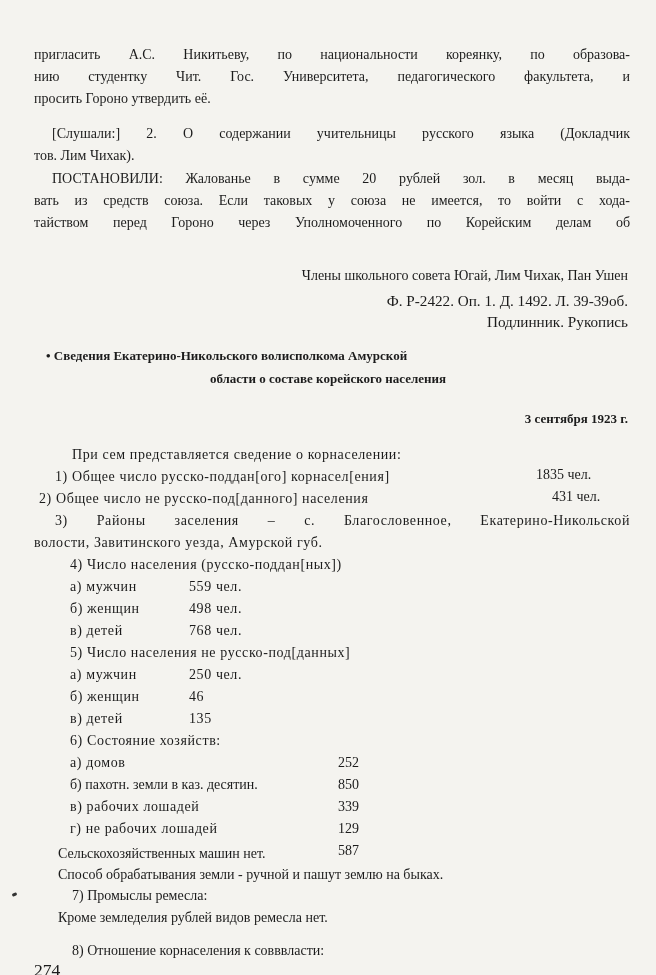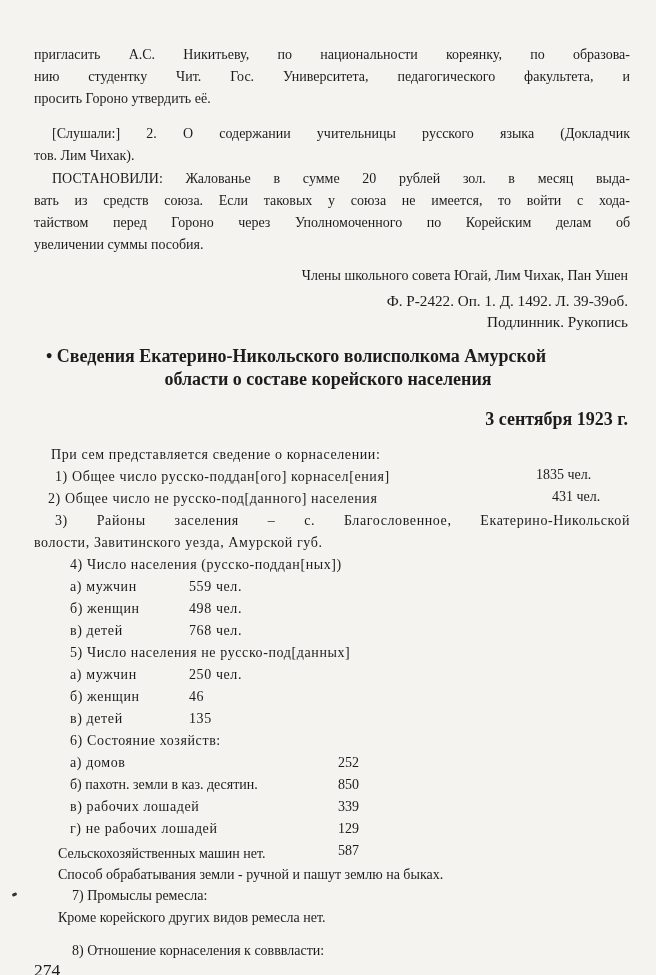--- a/index.html
+++ b/index.html
@@ -11,60 +11,59 @@
     position: relative;
   }
   .page { position: absolute; left: 0; top: 0; width: 656px; height: 975px; }
   .line {
     position: absolute; white-space: nowrap;
     font-size: 14px; line-height: 22px;
   }
   .just { left: 34px; width: 596px; text-align: justify; text-align-last: justify; }
   .right { right: 28px; text-align: right; }
   .small { font-size: 15.2px; text-align: right; }
-  .heading { font-weight: bold; font-size: 18px; font-family: Liberation Serif, serif; }
+  .heading { font-weight: bold; font-size: 13px; font-family: Liberation Serif, serif; }
   .wide { letter-spacing: 0.6px; }
   .num { position: absolute; }
   .pagenum { position: absolute; left: 34px; top: 930px; font-size: 17.6px; }
   .speck { position: absolute; left: 12px; top: 893px; width: 5px; height: 3px; background: #333; border-radius: 2px; transform: rotate(-25deg); }
 </style>
 </head>
 <body>
 
 <div class="page">
 
   <div class="line just" style="top:44px">пригласить А.С. Никитьеву, по национальности кореянку, по образова-</div>
   <div class="line just" style="top:66px">нию студентку Чит. Гос. Университета, педагогического факультета, и</div>
   <div class="line" style="left:34px;top:88px">просить Гороно утвердить её.</div>
 
   <div class="line" style="left:52px;width:578px;top:123px;text-align:justify;text-align-last:justify">[Слушали:] 2. О содержании учительницы русского языка (Докладчик</div>
   <div class="line" style="left:34px;top:145px">тов. Лим Чихак).</div>
 
   <div class="line" style="left:52px;width:578px;top:168px;text-align:justify;text-align-last:justify">ПОСТАНОВИЛИ: Жалованье в сумме 20 рублей зол. в месяц выда-</div>
   <div class="line just" style="top:190px">вать из средств союза. Если таковых у союза не имеется, то войти с хода-</div>
   <div class="line just" style="top:212px">тайством перед Гороно через Уполномоченного по Корейским делам об</div>
-  <div class="line" style="left:34px;top:234px">увеличении суммы пособия.</div>
 
   <div class="line right" style="top:265px">Члены школьного совета Югай, Лим Чихак, Пан Ушен</div>
   <div class="line right small" style="top:290px">Ф. Р-2422. Оп. 1. Д. 1492. Л. 39-39об.</div>
   <div class="line right small" style="top:311px">Подлинник. Рукопись</div>
 
   <div class="line heading" style="left:46px;top:345px">
     <span>•</span>
     <span>Сведения Екатерино-Никольского волисполкома Амурской</span>
   </div>
   <div class="line heading" style="left:0;width:656px;text-align:center;top:368px">области о составе корейского населения</div>
 
   <div class="line heading right" style="top:408px">3 сентября 1923 г.</div>
 
-  <div class="line wide" style="left:51px;top:444px">При сем представляется сведение о корнаселении:</div>
+  <div class="line wide" style="left:72px;top:444px">При сем представляется сведение о корнаселении:</div>
 
   <div class="line wide" style="left:55px;top:466px">1) Общее число русско-поддан[ого] корнасел[ения]</div>
   <div class="line num" style="left:536px;top:464px">1835 чел.</div>
-  <div class="line wide" style="left:48px;top:488px">2) Общее число не русско-под[данного] населения</div>
+  <div class="line wide" style="left:39px;top:488px">2) Общее число не русско-под[данного] населения</div>
   <div class="line num" style="left:552px;top:486px">431 чел.</div>
 
   <div class="line wide" style="left:55px;width:575px;top:510px;text-align:justify;text-align-last:justify">3) Районы заселения – с. Благословенное, Екатерино-Никольской</div>
   <div class="line wide" style="left:34px;top:532px">волости, Завитинского уезда, Амурской губ.</div>
 
   <div class="line wide" style="left:70px;top:554px">4) Число населения (русско-поддан[ных])</div>
   <div class="line wide" style="left:70px;top:576px">а) мужчин</div>
   <div class="line wide num" style="left:189px;top:576px">559 чел.</div>
   <div class="line wide" style="left:70px;top:598px">б) женщин</div>
   <div class="line wide num" style="left:189px;top:598px">498 чел.</div>
@@ -90,15 +89,15 @@
   <div class="line num" style="left:338px;top:818px">129</div>
   <div class="line num" style="left:338px;top:840px">587</div>
 
   <div class="line" style="left: 58px; top: 843px;">Сельскохозяйственных машин нет.</div>
   <div class="line" style="left: 58px; top: 864px;">Способ обрабатывания земли - ручной и пашут землю на быках.</div>
 
   <div class="line" style="left: 72px; top: 885px;">7) Промыслы ремесла:</div>
 
   <div class="page-number pagenum" style="top: 960px;">274</div>
   <div class="speck"></div>
-<div class="line" style="left: 58px; top: 907px;">Кроме корейского других видов ремесла нет.</div>
+<div class="line" style="left: 58px; top: 907px;">Кроме земледелия рублей видов ремесла нет.</div>
     <div class="line" style="left: 72px; top: 929px; margin-top: 11px;">8) Отношение корнаселения к совввласти:</div>
   </div>
 
 </body></html>

